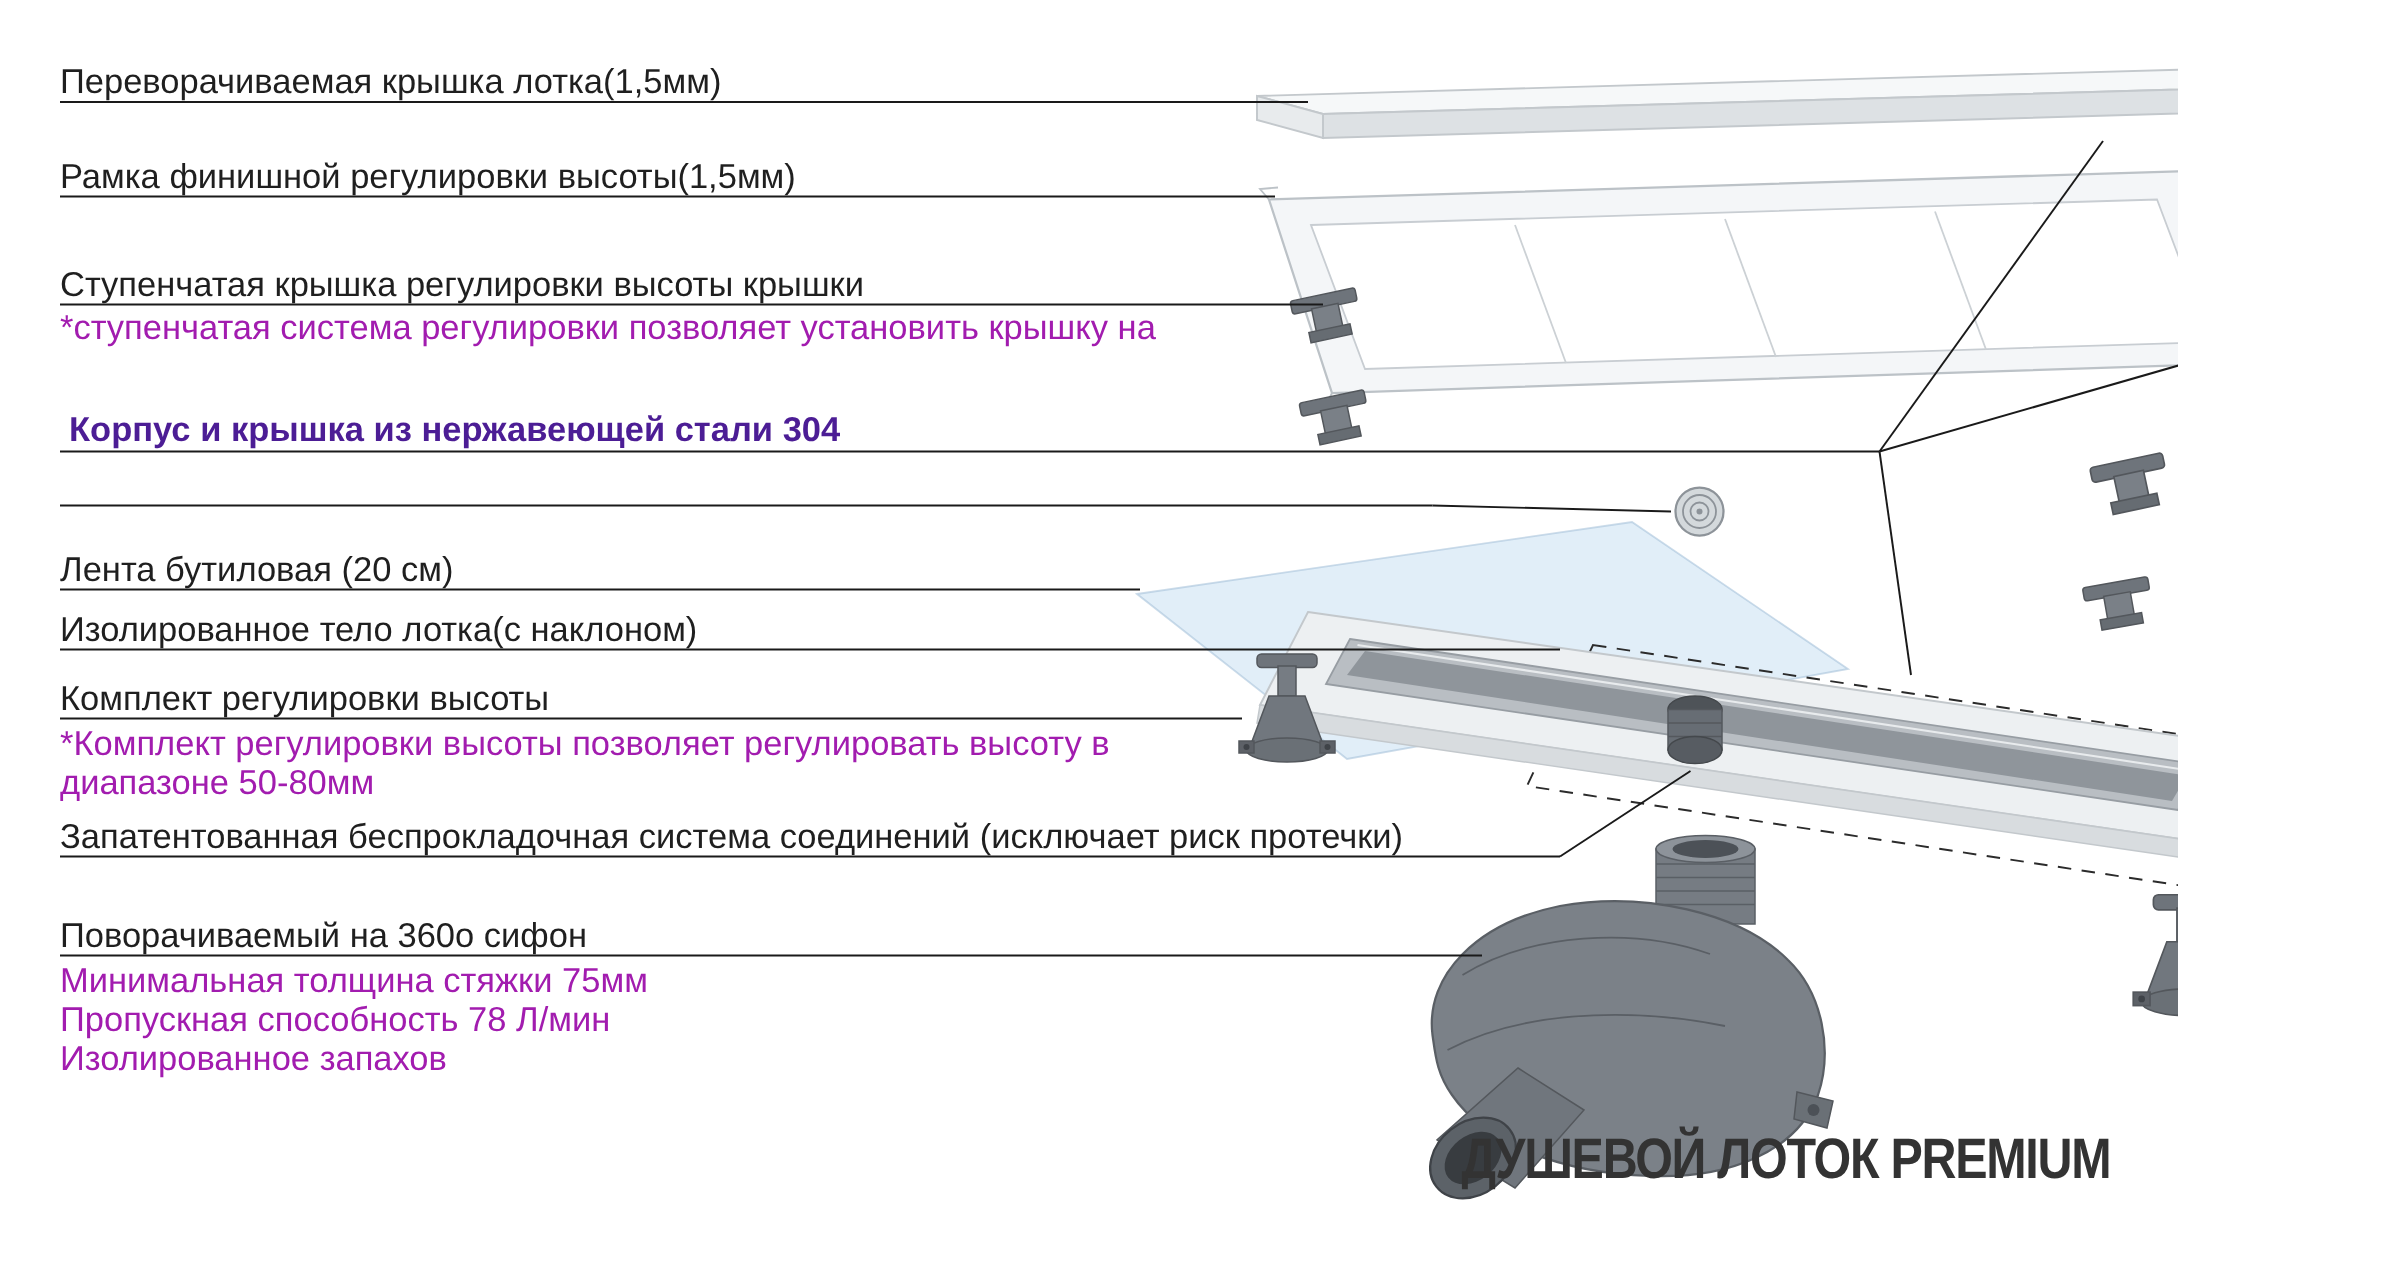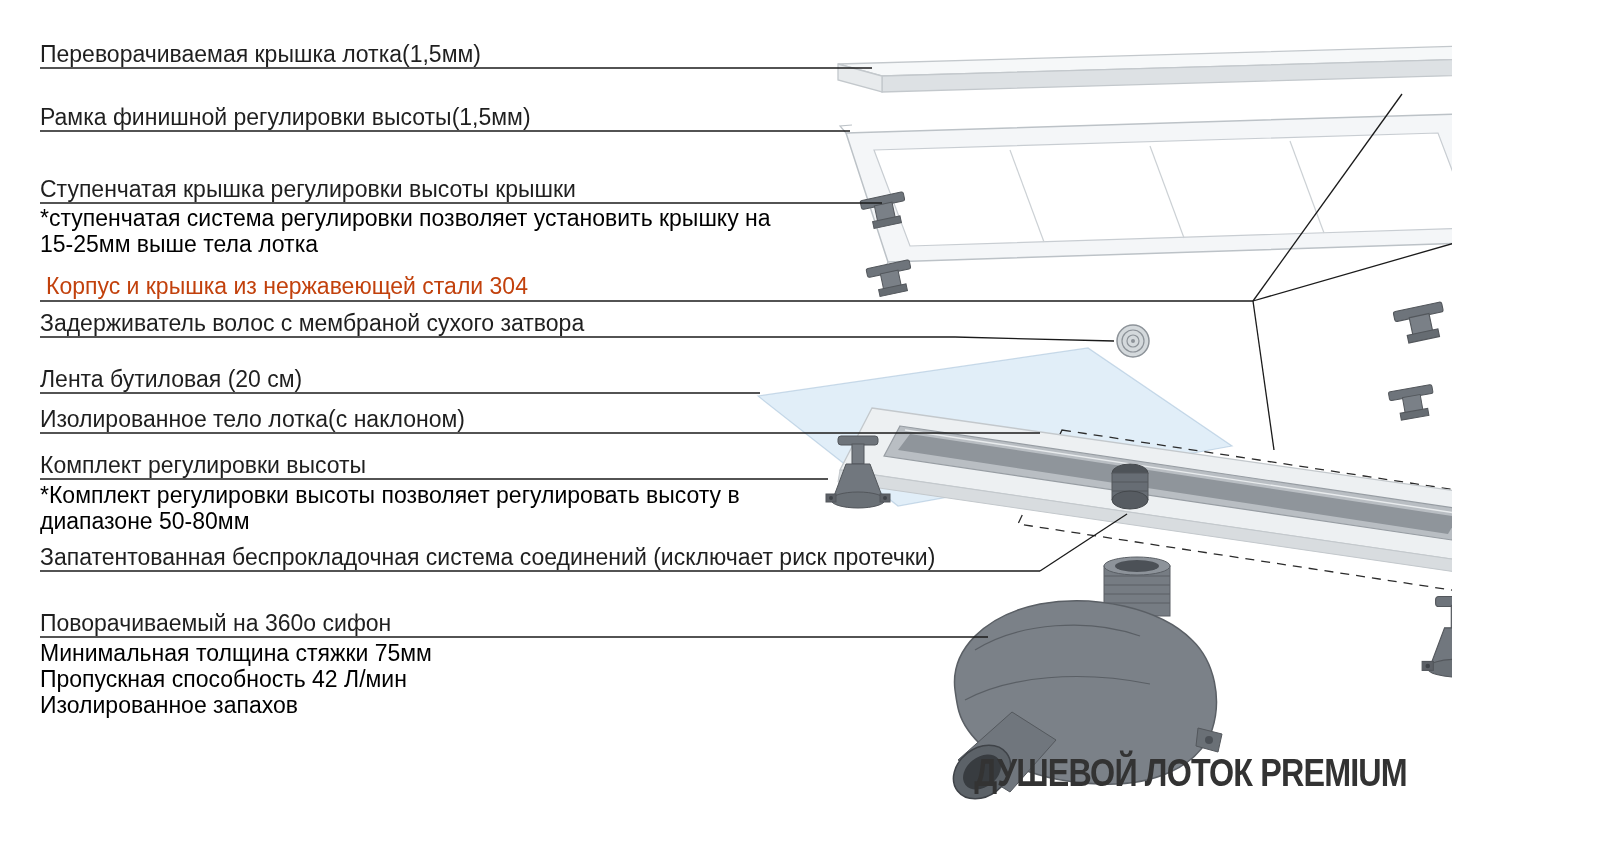--- a/index.html
+++ b/index.html
@@ -5,24 +5,24 @@
   html,body{margin:0;padding:0;background:#fff;}
   .canvas{
     position:relative;width:1452px;height:843px;background:#ffffff;
     font-family:"Liberation Sans","DejaVu Sans",sans-serif;overflow:hidden;
   }
   svg.art{position:absolute;left:0;top:0;width:1600px;height:843px;}
   .lbl{
     position:absolute;left:40px;font-size:23px;line-height:27px;
     color:#1f1f1f;white-space:nowrap;
   }
-  .lbl.bold{font-weight:normal;color:#c2410c;}
+  .lbl.bold{font-weight:bold;color:#4c1d95;}
   .note{
     position:absolute;left:40px;font-size:23px;line-height:26px;
-    color:#000000;white-space:nowrap;
+    color:#a21caf;white-space:nowrap;
   }
   .product-title{
     position:absolute;right:45px;top:752px;
     font-size:38px;font-weight:bold;color:#333333;
     letter-spacing:-1px;transform:scaleX(0.85);transform-origin:right center;
     white-space:nowrap;
   }
 </style>
 </head>
 <body>
@@ -161,34 +161,32 @@
       <line x1="1040" y1="571" x2="1127" y2="514"></line>
       <line x1="40" y1="637" x2="988" y2="637"></line>
     </g>
   </svg>
 
   <div class="lbl" style="top:41px">Переворачиваемая крышка лотка(1,5мм)</div>
   <div class="lbl" style="top:104px">Рамка финишной регулировки высоты(1,5мм)</div>
 
   <div class="lbl" style="top:176px">Ступенчатая крышка регулировки высоты крышки</div>
   <div class="note" style="top:205px">*ступенчатая система регулировки позволяет установить крышку на</div>
-  <div class="note" style="top:231px">15-25мм выше тела лотка</div>
 
   <div class="lbl bold" style="top:273px;left:46px">Корпус и крышка из нержавеющей стали 304</div>
 
-  <div class="lbl" style="top:310px">Задерживатель волос с мембраной сухого затвора</div>
   <div class="lbl" style="top:366px">Лента бутиловая (20 см)</div>
   <div class="lbl" style="top:452px">Комплект регулировки высоты</div>
 
   <div class="lbl" style="top:406px">Изолированное тело лотка(с наклоном)</div>
   <div class="note" style="top:482px">*Комплект регулировки высоты позволяет регулировать высоту в</div>
   <div class="note" style="top:508px">диапазоне 50-80мм</div>
 
   <div class="lbl" style="top:544px">Запатентованная беспрокладочная система соединений (исключает риск протечки)</div>
 
   <div class="lbl" style="top:610px">Поворачиваемый на 360о сифон</div>
   <div class="note" style="top:640px">Минимальная толщина стяжки 75мм</div>
-  <div class="note" style="top:666px">Пропускная способность 42 Л/мин</div>
+  <div class="note" style="top:666px">Пропускная способность 78 Л/мин</div>
   <div class="note" style="top:692px">Изолированное запахов</div>
 
   <div class="product-title">ДУШЕВОЙ ЛОТОК PREMIUM</div>
 
 </div>
 
 </body></html>

